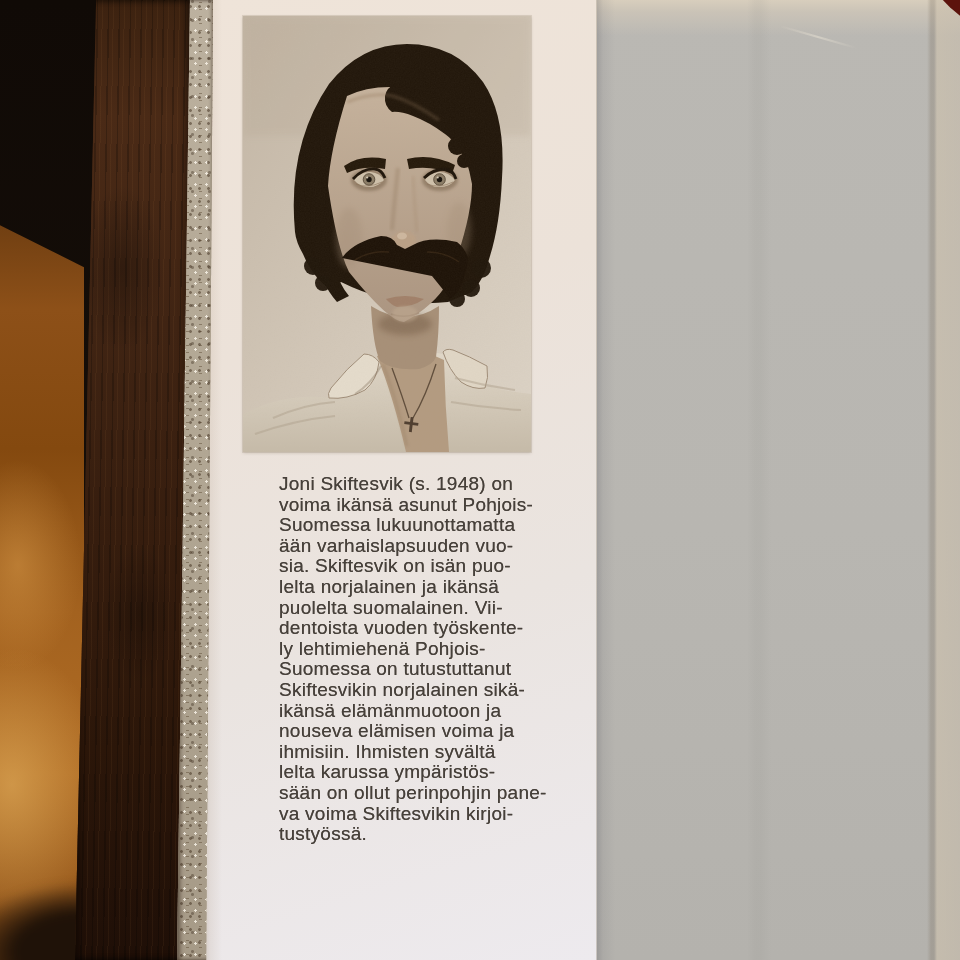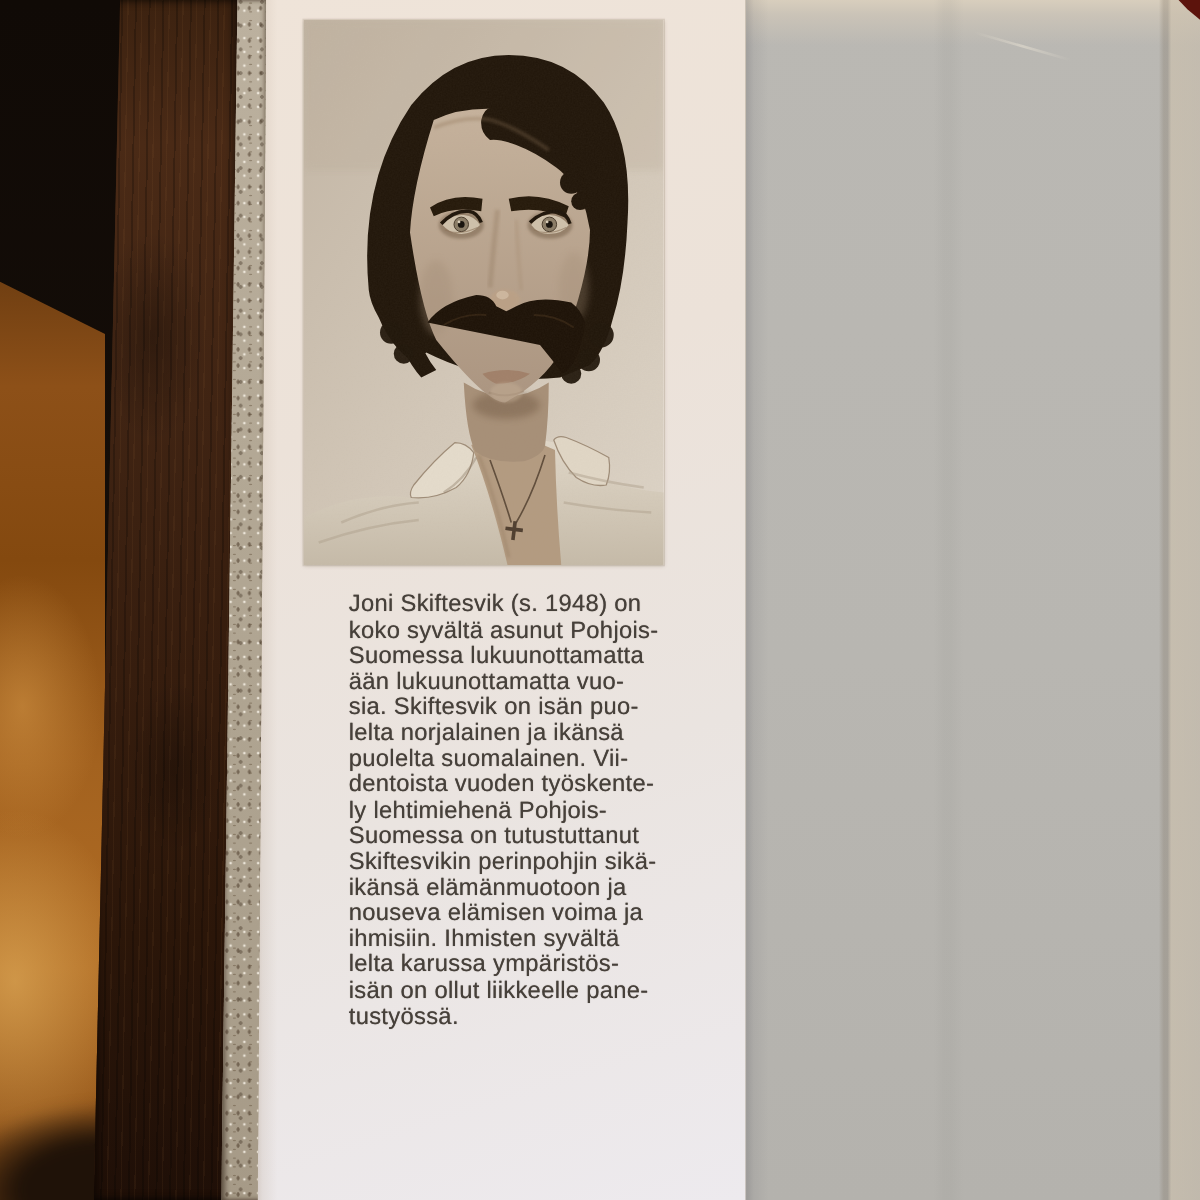--- a/index.html
+++ b/index.html
@@ -228,31 +228,32 @@
       <path d="M143,283 Q162,277 181,283 Q170,291 154,291 Q147,288 143,283 Z" fill="#a07d66" opacity="0.9"></path>
       <path d="M148,298 Q162,303 176,297" stroke="#8d7560" stroke-width="1.5" fill="none" opacity="0.5"></path>
       <ellipse cx="162" cy="298" rx="13" ry="8" fill="#c5af96" opacity="0.45" filter="url(#soft2)"></ellipse>
 
       <rect width="288" height="436" filter="url(#grain)"></rect>
     </svg>
   </div>
 
   <div class="layer bio-text">
       <div class="bio-line">Joni Skiftesvik (s. 1948) on</div>
-      <div class="bio-line">koko syvältä asunut Pohjois-</div>
+      <div class="bio-line">voima ikänsä asunut Pohjois-</div>
       <div class="bio-line">Suomessa lukuunottamatta</div>
-      <div class="bio-line">ään lukuunottamatta vuo-</div>
+      <div class="bio-line">ään varhaislapsuuden vuo-</div>
       <div class="bio-line">sia. Skiftesvik on isän puo-</div>
       <div class="bio-line">lelta norjalainen ja ikänsä</div>
       <div class="bio-line">puolelta suomalainen. Vii-</div>
       <div class="bio-line">dentoista vuoden työskente-</div>
       <div class="bio-line">ly lehtimiehenä Pohjois-</div>
       <div class="bio-line">Suomessa on tutustuttanut</div>
-      <div class="bio-line">Skiftesvikin perinpohjin sikä-</div>
+      <div class="bio-line">Skiftesvikin norjalainen sikä-</div>
       <div class="bio-line">ikänsä elämänmuotoon ja</div>
       <div class="bio-line">nouseva elämisen voima ja</div>
       <div class="bio-line">ihmisiin. Ihmisten syvältä</div>
       <div class="bio-line">lelta karussa ympäristös-</div>
-      <div class="bio-line">isän on ollut liikkeelle pane-</div>
+      <div class="bio-line">sään on ollut perinpohjin pane-</div>
+      <div class="bio-line">va voima Skiftesvikin kirjoi-</div>
       <div class="bio-line">tustyössä.</div>
     </div>
 
 </div>
 
 </body></html>

